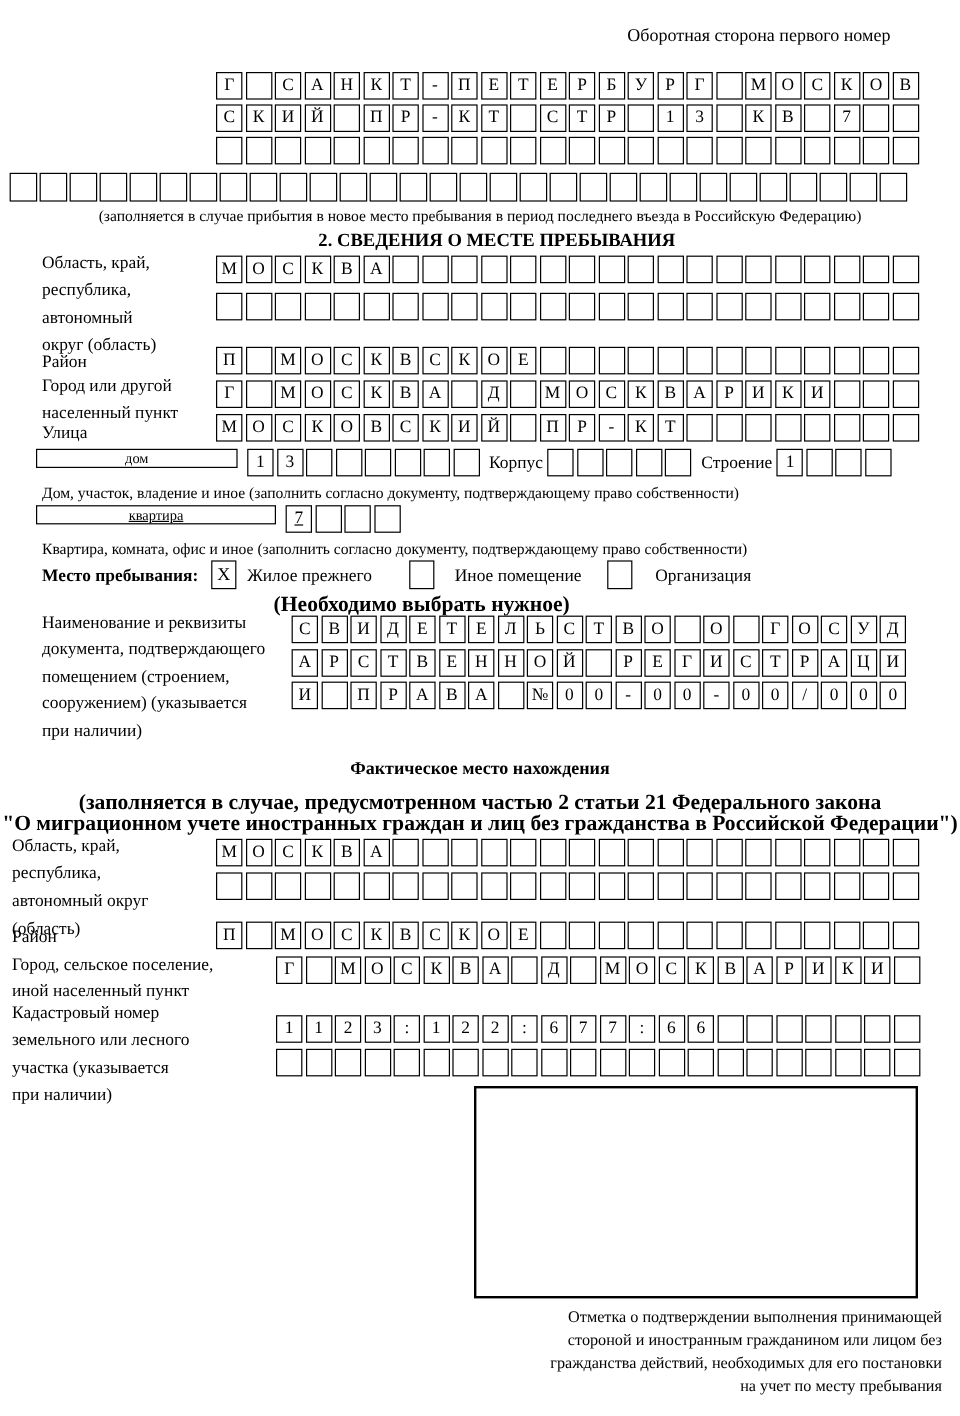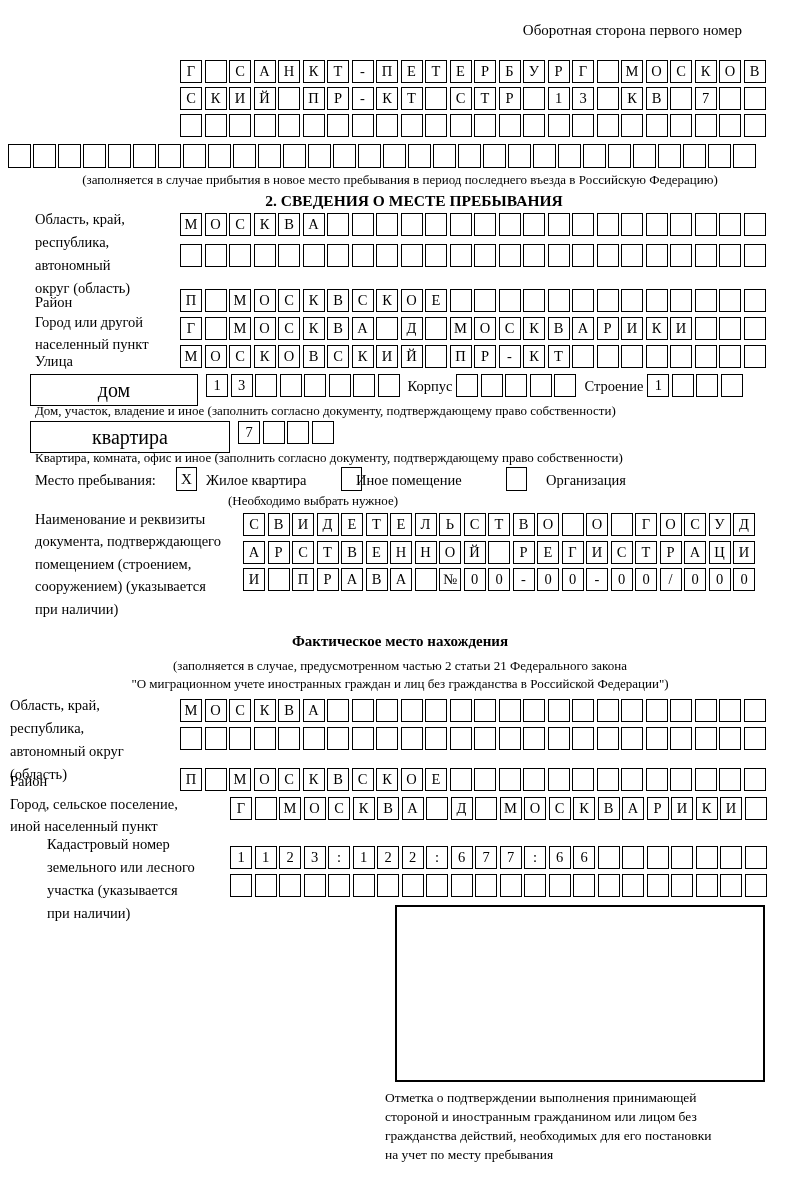--- a/index.html
+++ b/index.html
@@ -13,35 +13,35 @@
   .lbl.lh22{line-height:22px;}
   .lbl.lh224{line-height:22.4px;}
   .grid{display:flex;gap:2.5px;}
   .cell{
     box-sizing:border-box;flex:0 0 auto;width:22px;height:23px;
     border:1.5px solid #000;display:flex;align-items:center;justify-content:center;
     font-size:14.5px;line-height:1;background:#fff;
   }
   .lg .cell{width:22.5px;height:24px;}
   .wide-box{
-    box-sizing:border-box;border:1.5px solid #000;height:32px;
+    box-sizing:border-box;border:1.5px solid #000;height:16px;
     display:flex;align-items:center;justify-content:center;
-    font-size:20px;background:#fff;
+    font-size:12px;background:#fff;
   }
   .chk{
     box-sizing:border-box;width:21px;height:24px;border:1.5px solid #000;
     display:flex;align-items:center;justify-content:center;font-size:15px;background:#fff;
   }
   .center{width:800px;text-align:center;}
   .title{font-weight:bold;font-size:15.5px;}
-  .note{font-size:13px;}
+  .note{font-size:18px;font-weight:bold;}
   .footnote{font-size:13px;}
   .inline-lbl{font-size:14.5px;line-height:25px;white-space:nowrap;}
   .stamp-box{box-sizing:border-box;border:2px solid #000;width:370px;height:177px;background:#fff;}
-  .stamp-caption{width:400px;text-align:left;font-size:13.5px;line-height:19px;}
+  .stamp-caption{width:400px;text-align:right;font-size:13.5px;line-height:19px;}
   .hrow{display:flex;align-items:flex-start;}
 </style>
 </head>
 <body>
 
 <div class="page">
 
   <div class="abs" style="top:22px;right:58px;font-size:15px;">Оборотная сторона первого номер</div>
 
   <div class="abs grid" style="left:180px;top:60px;">
@@ -327,36 +327,36 @@
     <div class="inline-lbl" style="margin-left:8px;">Строение</div>
     <div class="grid" style="margin-left:4px;">
         <span class="cell">1</span>
         <span class="cell"></span>
         <span class="cell"></span>
         <span class="cell"></span>
       </div>
   </div>
   <div class="abs footnote" style="left:35px;top:403px;">Дом, участок, владение и иное (заполнить согласно документу, подтверждающему право собственности)</div>
 
-  <div class="abs hrow" style="left:30px;top:421px;">
+  <div class="abs hrow" style="left:30px;top:421px;text-decoration:underline;">
     <div class="wide-box" style="width:200px;">квартира</div>
     <div class="grid" style="margin-left:8px;">
         <span class="cell">7</span>
         <span class="cell"></span>
         <span class="cell"></span>
         <span class="cell"></span>
       </div>
   </div>
   <div class="abs footnote" style="left:35px;top:450px;">Квартира, комната, офис и иное (заполнить согласно документу, подтверждающему право собственности)</div>
 
-  <div class="abs lbl" style="left:35px;top:469px;">Место пребывания:</div>
+  <div class="abs lbl" style="left:35px;top:469px;font-weight:bold;">Место пребывания:</div>
   <div class="abs chk" style="left:176px;top:467px;">X</div>
-  <div class="abs lbl" style="left:206px;top:469px;">Жилое квартира</div>
+  <div class="abs lbl" style="left:206px;top:469px;">Жилое прежнего</div>
   <div class="abs chk" style="left:341px;top:467px;"></div>
-  <div class="abs lbl" style="left:356px;top:469px;">Иное помещение</div>
+  <div class="abs lbl" style="left:379px;top:469px;">Иное помещение</div>
   <div class="abs chk" style="left:506px;top:467px;"></div>
   <div class="abs lbl" style="left:546px;top:469px;">Организация</div>
   <div class="abs note" style="left:228px;top:493px;">(Необходимо выбрать нужное)</div>
 
   <div class="abs lbl lh224" style="left:35px;top:508px;">
       <div>Наименование и реквизиты</div>
       <div>документа, подтверждающего</div>
       <div>помещением (строением,</div>
       <div>сооружением) (указывается</div>
       <div>при наличии)</div>
@@ -544,21 +544,21 @@
       <span class="cell">К</span>
       <span class="cell">В</span>
       <span class="cell">А</span>
       <span class="cell">Р</span>
       <span class="cell">И</span>
       <span class="cell">К</span>
       <span class="cell">И</span>
       <span class="cell"></span>
     </div>
 
-  <div class="abs lbl" style="left:10px;top:833px;margin-left:37px;">
+  <div class="abs lbl" style="left:10px;top:833px;">
       <div>Кадастровый номер</div>
       <div>земельного или лесного</div>
       <div>участка (указывается</div>
       <div>при наличии)</div>
     </div>
   <div class="abs grid" style="left:230px;top:846px;">
       <span class="cell">1</span>
       <span class="cell">1</span>
       <span class="cell">2</span>
       <span class="cell">3</span>

